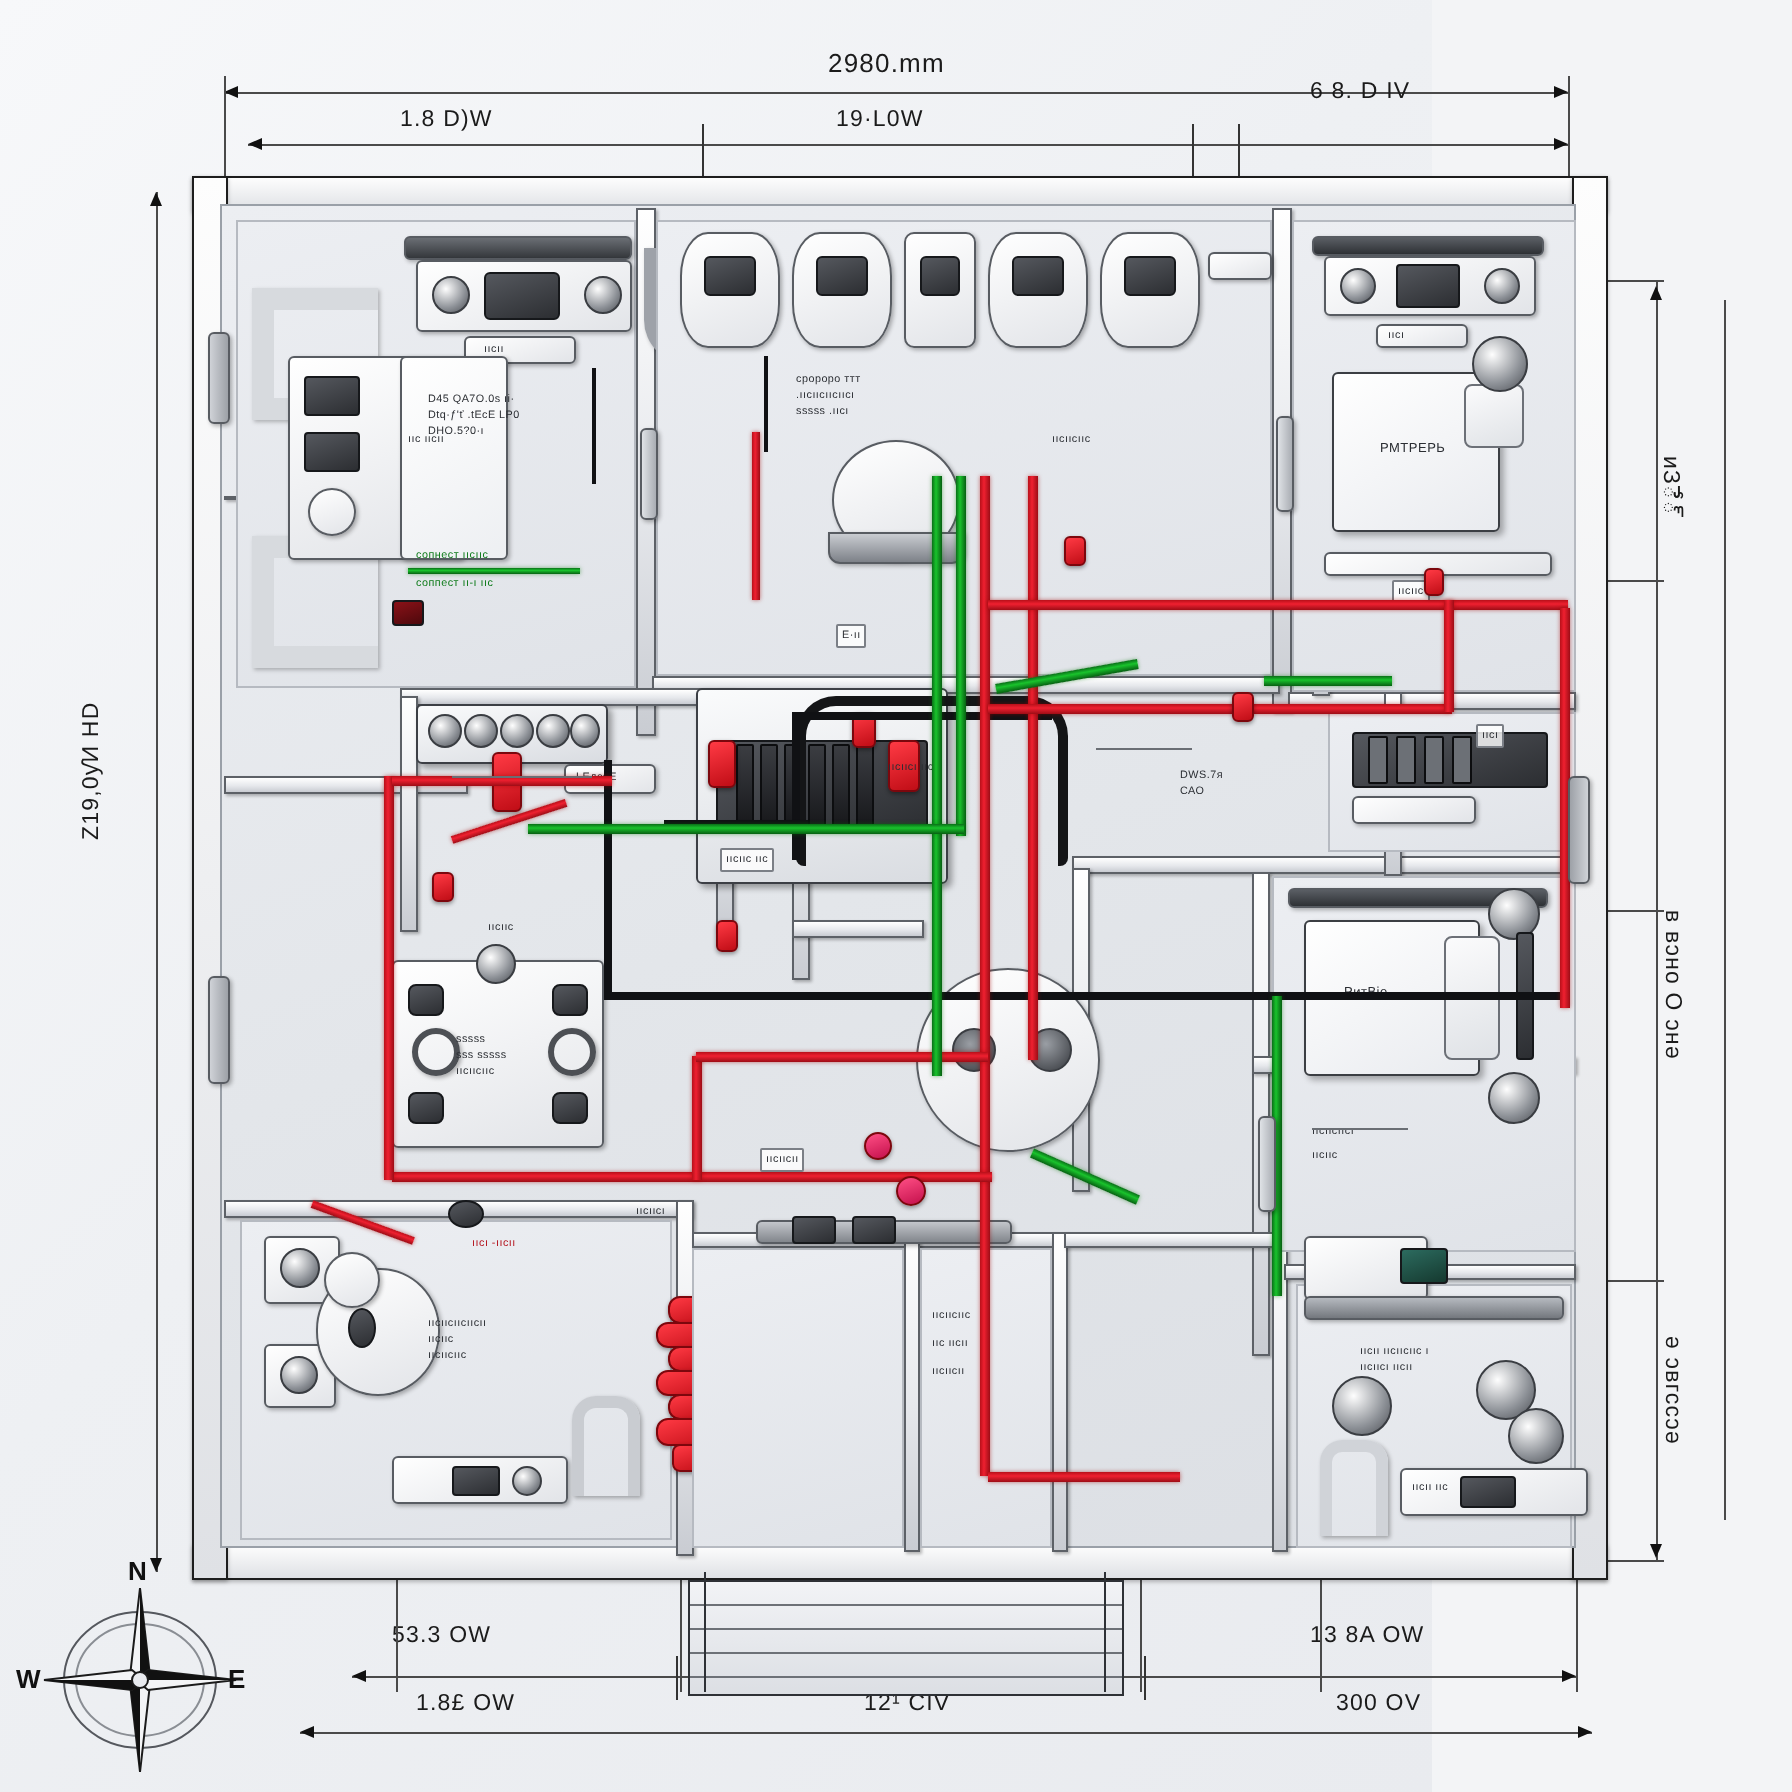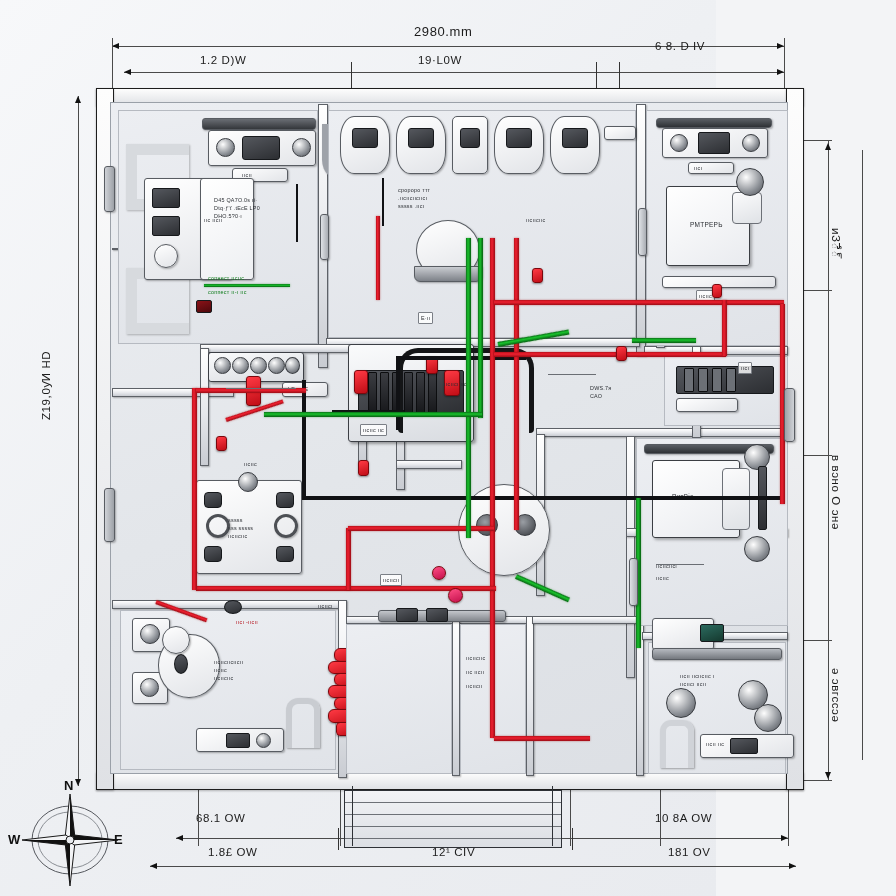--- a/index.html
+++ b/index.html
@@ -103,21 +103,21 @@
   <div class="arrowR" style="left:777px;top:43px;"></div>
   <div class="dimline v" style="left:112px;top:38px;height:50px;"></div>
   <div class="dimline v" style="left:784px;top:38px;height:50px;"></div>
 
   <div class="dimline h" style="left:124px;top:72px;width:660px;"></div>
   <div class="arrowL" style="left:124px;top:69px;"></div>
   <div class="arrowR" style="left:777px;top:69px;"></div>
   <div class="tick v" style="left:351px;top:62px;height:28px;background:#333;"></div>
   <div class="tick v" style="left:596px;top:62px;height:28px;background:#333;"></div>
   <div class="tick v" style="left:619px;top:62px;height:28px;background:#333;"></div>
-  <div class="dimtxt" style="left:200px;top:54px;">1.2 D)W</div>
+  <div class="dimtxt" style="left:200px;top:54px;">1.8 D)W</div>
   <div class="dimtxt" style="left:418px;top:54px;">19·L0W</div>
   <div class="dimtxt" style="left:655px;top:40px;">6 8. D IV</div>
 
   <div class="dimline v" style="left:78px;top:96px;height:690px;"></div>
   <div class="arrowU" style="left:75px;top:96px;"></div>
   <div class="arrowD" style="left:75px;top:779px;"></div>
   <div class="dimtxt" style="left:40px;top:420px;transform:rotate(-90deg);transform-origin:left top;">Z19,0ƴИ HD</div>
 
   <div class="dimline v" style="left:828px;top:140px;height:640px;"></div>
   <div class="dimline h" style="left:790px;top:140px;width:42px;"></div>
@@ -130,29 +130,29 @@
   <div class="dimtxt" style="left:842px;top:228px;transform:rotate(90deg);transform-origin:left top;">иЗేె౎్</div>
   <div class="dimtxt" style="left:842px;top:455px;transform:rotate(90deg);transform-origin:left top;">ʙ ʙɔно O ɔнə</div>
   <div class="dimtxt" style="left:842px;top:668px;transform:rotate(90deg);transform-origin:left top;">ə ɔʙгссɔə</div>
   <div class="dimline v" style="left:862px;top:150px;height:610px;"></div>
 
   <div class="dimline h" style="left:176px;top:838px;width:612px;"></div>
   <div class="arrowL" style="left:176px;top:835px;"></div>
   <div class="arrowR" style="left:781px;top:835px;"></div>
   <div class="tick v" style="left:338px;top:828px;height:22px;"></div>
   <div class="tick v" style="left:572px;top:828px;height:22px;"></div>
-  <div class="dimtxt" style="left:196px;top:812px;">68.1 OW</div>
-  <div class="dimtxt" style="left:655px;top:812px;">10 8A OW</div>
+  <div class="dimtxt" style="left:196px;top:812px;">53.3 OW</div>
+  <div class="dimtxt" style="left:655px;top:812px;">13 8A OW</div>
 
   <div class="dimline h" style="left:150px;top:866px;width:646px;"></div>
   <div class="arrowL" style="left:150px;top:863px;"></div>
   <div class="arrowR" style="left:789px;top:863px;"></div>
   <div class="dimtxt" style="left:208px;top:846px;">1.8£ OW</div>
   <div class="dimtxt" style="left:432px;top:846px;">12¹ CIV</div>
-  <div class="dimtxt" style="left:668px;top:846px;">181 OV</div>
+  <div class="dimtxt" style="left:668px;top:846px;">300 OV</div>
   <div class="dimline v" style="left:198px;top:790px;height:56px;"></div>
   <div class="dimline v" style="left:340px;top:790px;height:56px;"></div>
   <div class="dimline v" style="left:424px;top:780px;height:66px;"></div>
   <div class="dimline v" style="left:570px;top:790px;height:56px;"></div>
   <div class="dimline v" style="left:660px;top:790px;height:56px;"></div>
   <div class="dimline v" style="left:788px;top:790px;height:56px;"></div>
 
   <div id="shell">
 
     <div class="outerwall" style="left:0;top:0;width:706px;height:16px;"></div>

